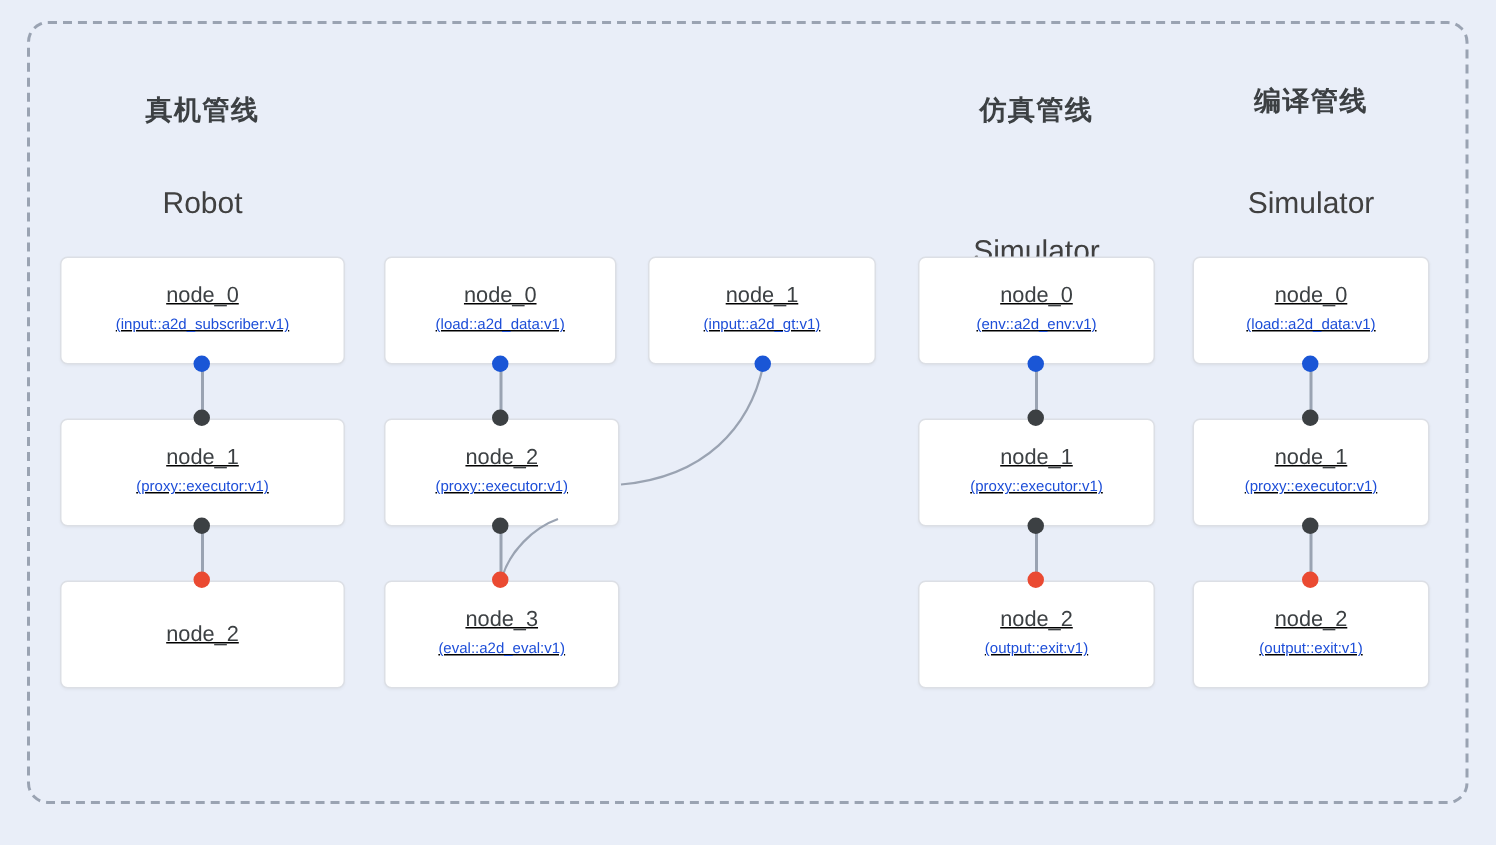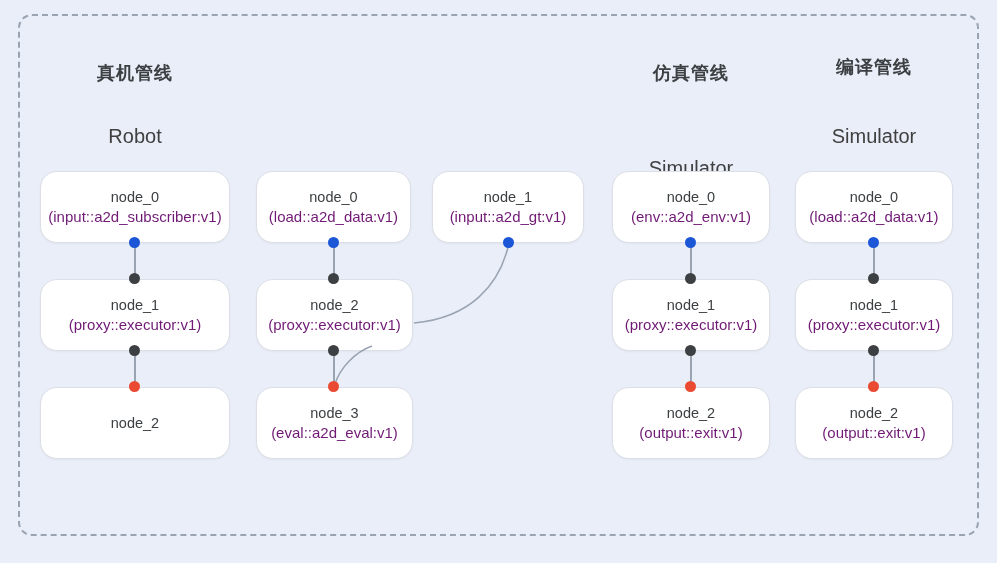--- a/index.html
+++ b/index.html
@@ -47,35 +47,36 @@
     font-weight: normal;
     color: #404040;
     line-height: 24px;
   }
 
   
   .node {
     position: absolute;
     background: #ffffff;
     border: 1px solid #dcdfe5;
-    border-radius: 17px;
+    border-radius: 5px;
     box-shadow: 0 1px 2px rgba(60,64,67,0.05);
     display: flex;
     flex-direction: column;
     align-items: center;
     justify-content: center;
+    text-decoration: underline;
   }
   .node-title {
     font-size: 14.5px;
     color: #3c4043;
     line-height: 20px;
   }
   .node-sub {
-    font-size: 15px;
-    color: #701a75;
+    font-size: 10px;
+    color: #1d4ed8;
     line-height: 20px;
   }
 
   
   .dot {
     position: absolute;
     width: 11px;
     height: 11px;
     border-radius: 50%;
     z-index: 5;

